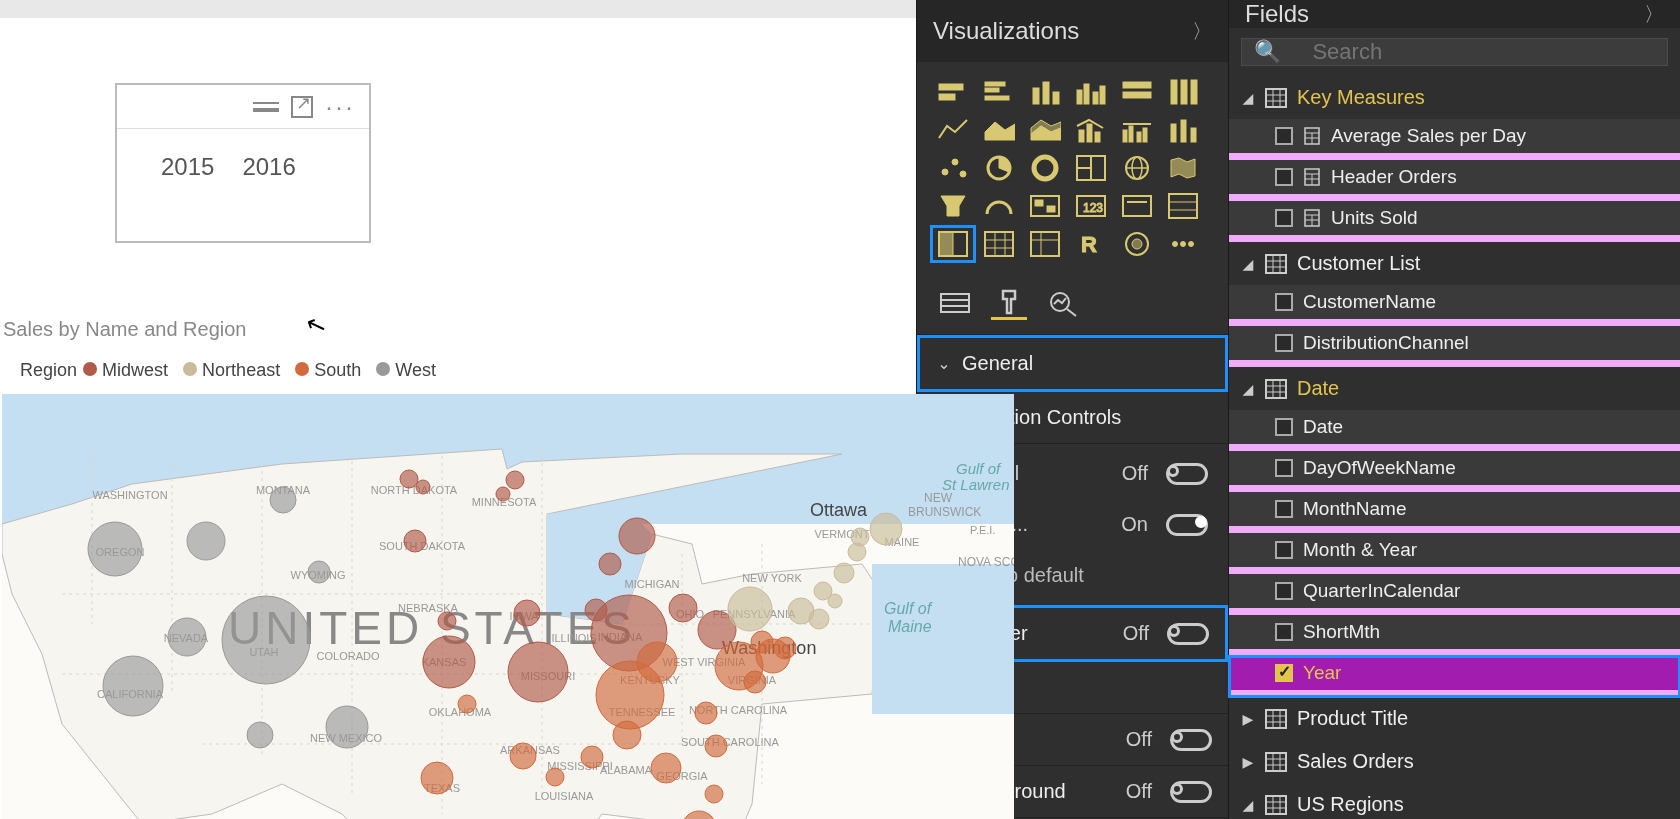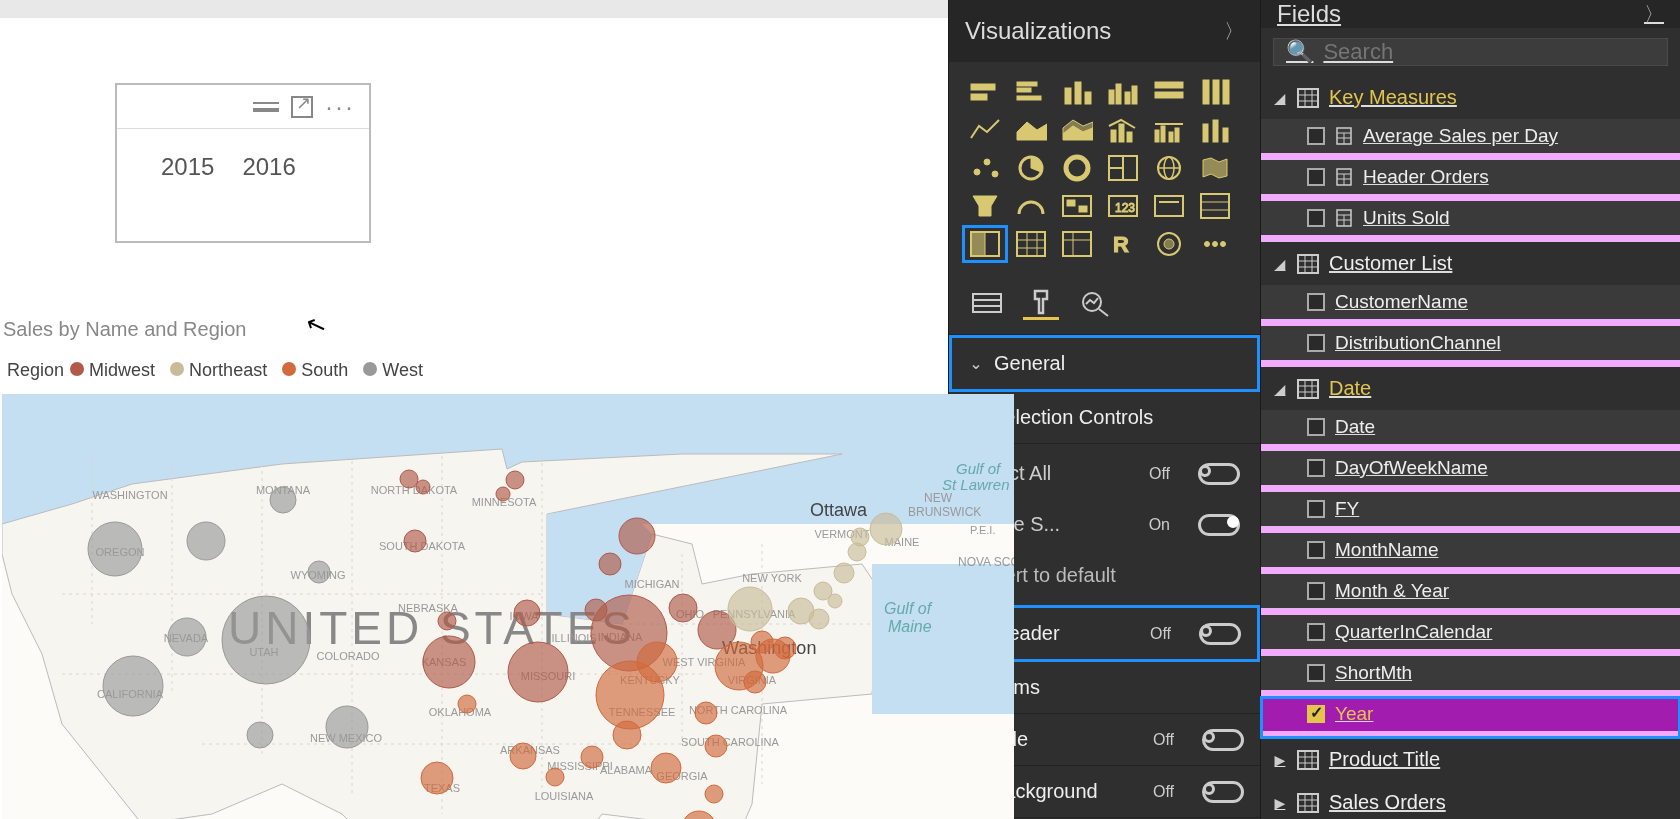--- a/index.html
+++ b/index.html
@@ -14,57 +14,57 @@
 .slicer-header .grip::after{content:'';position:absolute;top:4px;left:0;right:0;border-top:2px solid #888;}
 .slicer-expand { width: 22px; height: 22px; border: 2px solid #888; position: relative; }
 .slicer-expand::after { content: '↗'; position: absolute; top: -6px; left: 3px; font-size: 18px; color: #888; }
 .slicer-dots { font-size: 24px; letter-spacing: 2px; color: #888; line-height: 10px; }
 .slicer-body { display: flex; padding: 24px 0 0 44px; gap: 28px; }
 .slicer-item { font-size: 24px; color: #555; cursor: pointer; }
 
 .cursor-arrow { position: absolute; top: 293px; left: 306px; font-size: 24px; color: #000; pointer-events:none; transform: rotate(-20deg);}
 
 .map-title { position: absolute; top: 300px; left: 3px; font-size: 20px; color: #888; }
-.legend { position: absolute; top: 342px; left: 7px; display: flex; align-items: center; gap: 6px; font-size: 18px; color: #444; }
+.legend { position: absolute; top: 342px; left: 20px; display: flex; align-items: center; gap: 6px; font-size: 18px; color: #444; }
 .legend-swatch { width: 14px; height: 14px; border-radius: 50%; display: inline-block; }
 
 .map-container { position: absolute; top: 376px; left: 2px; width: 1012px; height: 500px; overflow: hidden; background: #fcfbf7; }
 .map-svg { width: 100%; height: 100%; }
 
 
 .panel { background: #2f2f2f; color: #ddd; display: flex; flex-direction: column; border-left: 1px solid #1a1a1a; }
 .viz-panel { width: 312px; }
-.fields-panel { width: 420px; text-decoration: underline; }
+.fields-panel { width: 452px; }
 .panel-header { height: 62px; display: flex; align-items: center; justify-content: space-between; padding: 0 16px; background: #262626; font-size: 24px; }
 .panel-header .chevron { font-size: 20px; color: #aaa; cursor: pointer; }
 
 .viz-grid { padding: 14px 8px 14px 16px; display: grid; grid-template-columns: repeat(6, 44px); grid-auto-rows: 36px; gap: 2px 2px; background: #303030; }
 .viz-icon { width: 40px; height: 32px; display: flex; align-items: center; justify-content: center; cursor: pointer; }
 .viz-icon svg { stroke: #d8c872; fill: #d8c872; }
 .viz-icon.selected { outline: 3px solid #1e90ff; outline-offset: 0; }
 
 .tab-strip { display: flex; gap: 18px; padding: 8px 20px 14px; background: #303030; border-bottom: 1px solid #222; }
 .tab-strip .tab { width: 36px; height: 34px; display:flex; align-items:center; justify-content:center; cursor:pointer;}
 .tab-strip .tab.selected { border-bottom: 3px solid #e3c54d; }
 
 .format-list { flex: 1; overflow: auto; }
 .section { padding: 14px 16px; border-bottom: 1px solid #222; display: flex; align-items: center; gap: 10px; font-size: 20px; color: #eee; }
 .section.highlight { border: 3px solid #1e90ff; }
 .chev { width: 16px; display: inline-block; text-align: center; font-size: 16px; color: #ccc; }
 .section-name { flex: 1; white-space: nowrap; overflow: hidden; text-overflow: ellipsis; }
-.toggle-label { font-size: 16px; color: #ccc; margin-right: 18px; }
+.toggle-label { font-size: 20px; color: #ccc; margin-right: 8px; }
 .toggle { width: 42px; height: 22px; border: 3px solid #ccc; border-radius: 12px; position: relative; cursor: pointer; }
 .toggle .knob { width: 12px; height: 12px; border-radius: 50%; border: 3px solid #ccc; background: #303030; position: absolute; top: -1px; }
 .toggle.off .knob { left: -2px; }
 .toggle.on .knob { right: -2px; background: #fff; border-color: #fff; }
 .format-sub { padding: 18px 20px 10px; font-size: 20px; color: #ccc; display: flex; align-items: center; justify-content: space-between; }
 .format-text { padding: 18px 20px; font-size: 20px; color: #bbb; }
 
 .search-box { margin: 10px 12px; height: 52px; background: #3c3c3c; border: 1px solid #4a4a4a; display: flex; align-items: center; padding: 0 12px; gap: 10px; }
-.search-box input { flex: 1; background: transparent; border: none; outline: none; color: #ccc; font-size: 22px; }
+.search-box input { flex: 1; background: transparent; border: none; outline: none; color: #ccc; font-size: 22px; margin-left: 21px; }
 .search-icon { color: #aaa; font-size: 22px; }
 .table-header { display: flex; align-items: center; gap: 10px; padding: 10px 12px; font-size: 20px; color: #e3c54d; cursor: pointer; }
 .table-header.white { color: #eee; }
 .triangle { width: 14px; display:inline-block; text-align:center; color: #ccc; font-size: 14px; }
 .table-icon { width: 22px; height: 20px; display:flex; }
 .field-item { display: flex; align-items: center; gap: 10px; padding: 6px 12px 6px 46px; font-size: 19px; color: #eee; cursor: pointer; background: #3a3a3a; border-bottom: 7px solid #f0abfc; }
 .checkbox { width: 18px; height: 18px; border: 2px solid #aaa; background: #2a2a2a; display: inline-block; }
 .checkbox.checked { background: #e3c54d; border-color: #e3c54d; position: relative; }
 .checkbox.checked::after { content: '✓'; position: absolute; top: -4px; left: 1px; color: #222; font-size: 16px; font-weight: bold; }
 .measure-icon { width: 18px; height: 20px; }
@@ -601,24 +601,20 @@
       <div class="field-item">
         <span class="checkbox"></span>
         <span class="fname">Date</span>
       </div>
       <div class="field-item">
         <span class="checkbox"></span>
         <span class="fname">DayOfWeekName</span>
       </div>
       <div class="field-item">
         <span class="checkbox"></span>
-        <span class="fname">FY</span>
-      </div>
-      <div class="field-item">
-        <span class="checkbox"></span>
         <span class="fname">MonthName</span>
       </div>
       <div class="field-item">
         <span class="checkbox"></span>
         <span class="fname">Month &amp; Year</span>
       </div>
       <div class="field-item">
         <span class="checkbox"></span>
         <span class="fname">QuarterInCalendar</span>
       </div>

